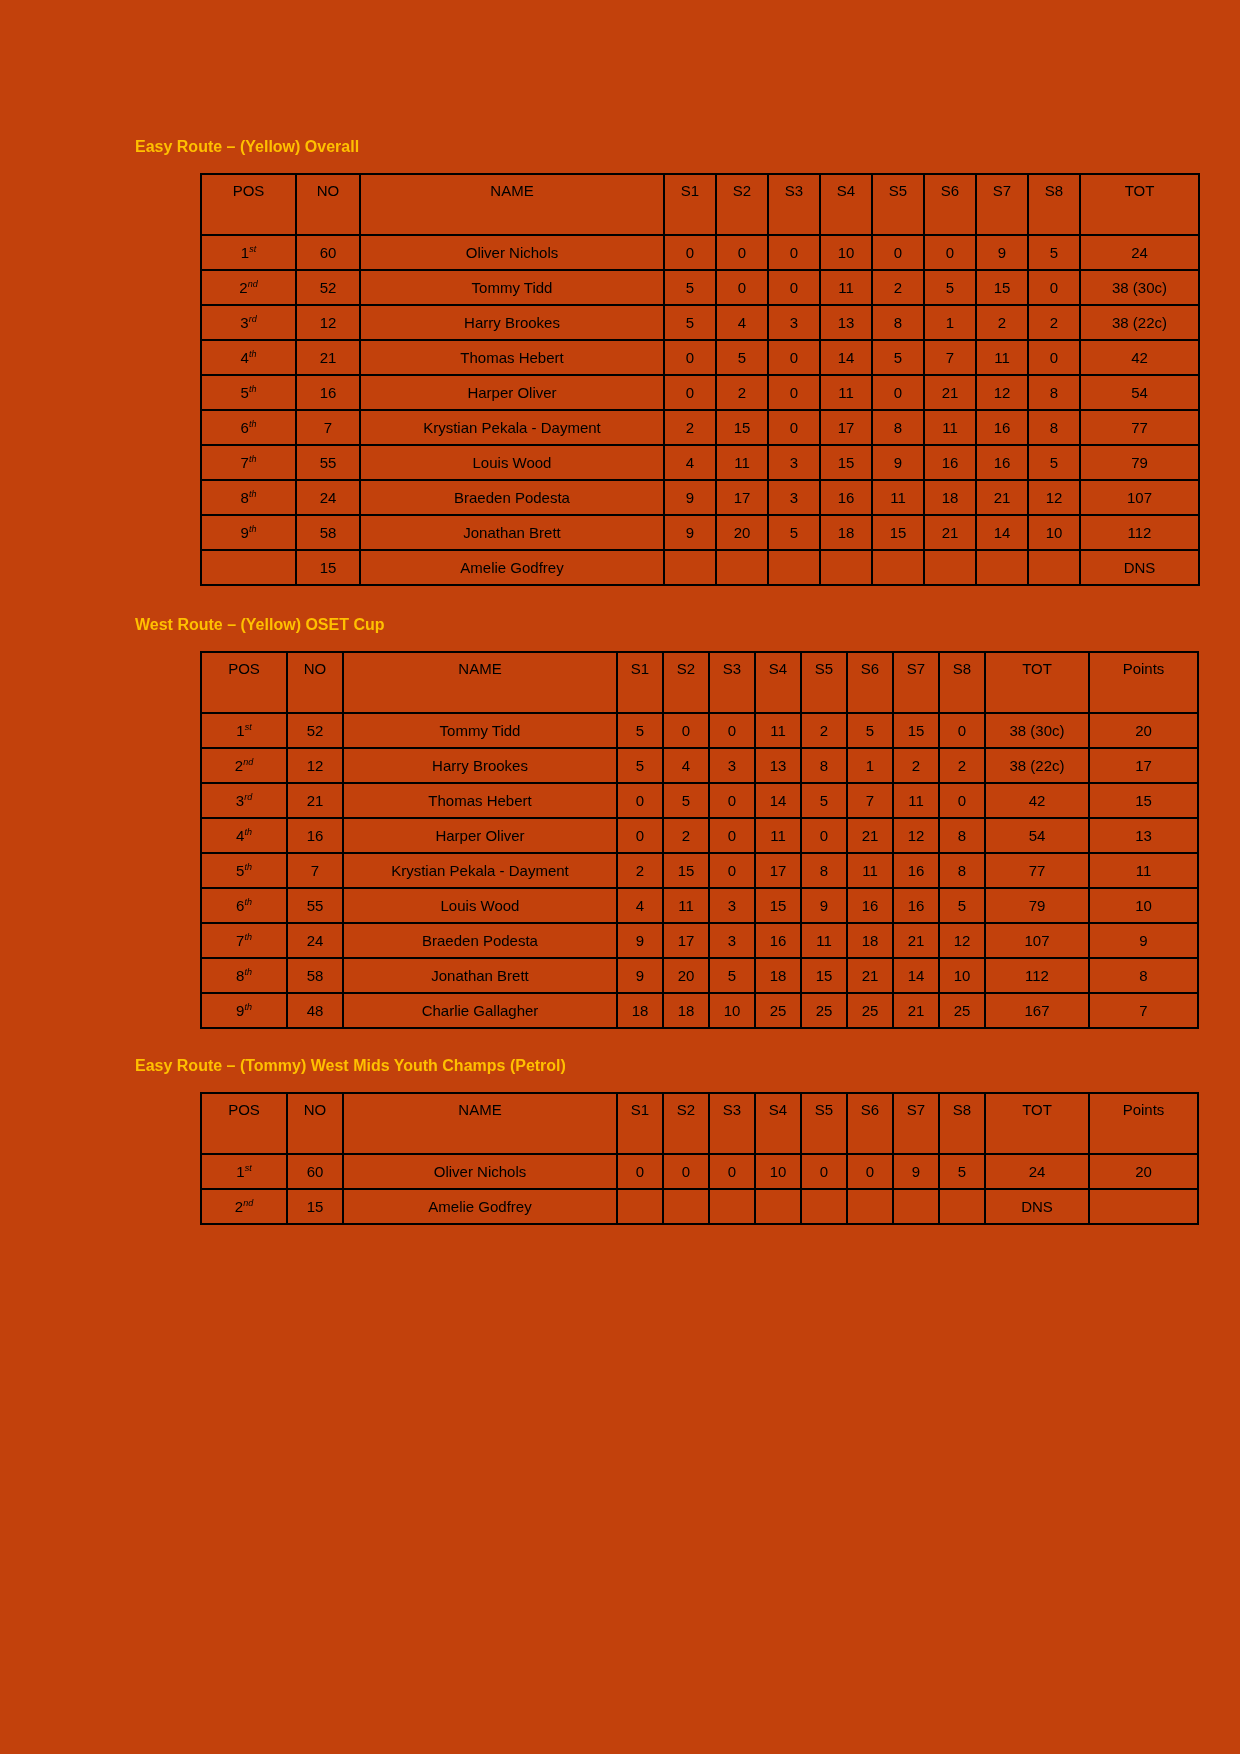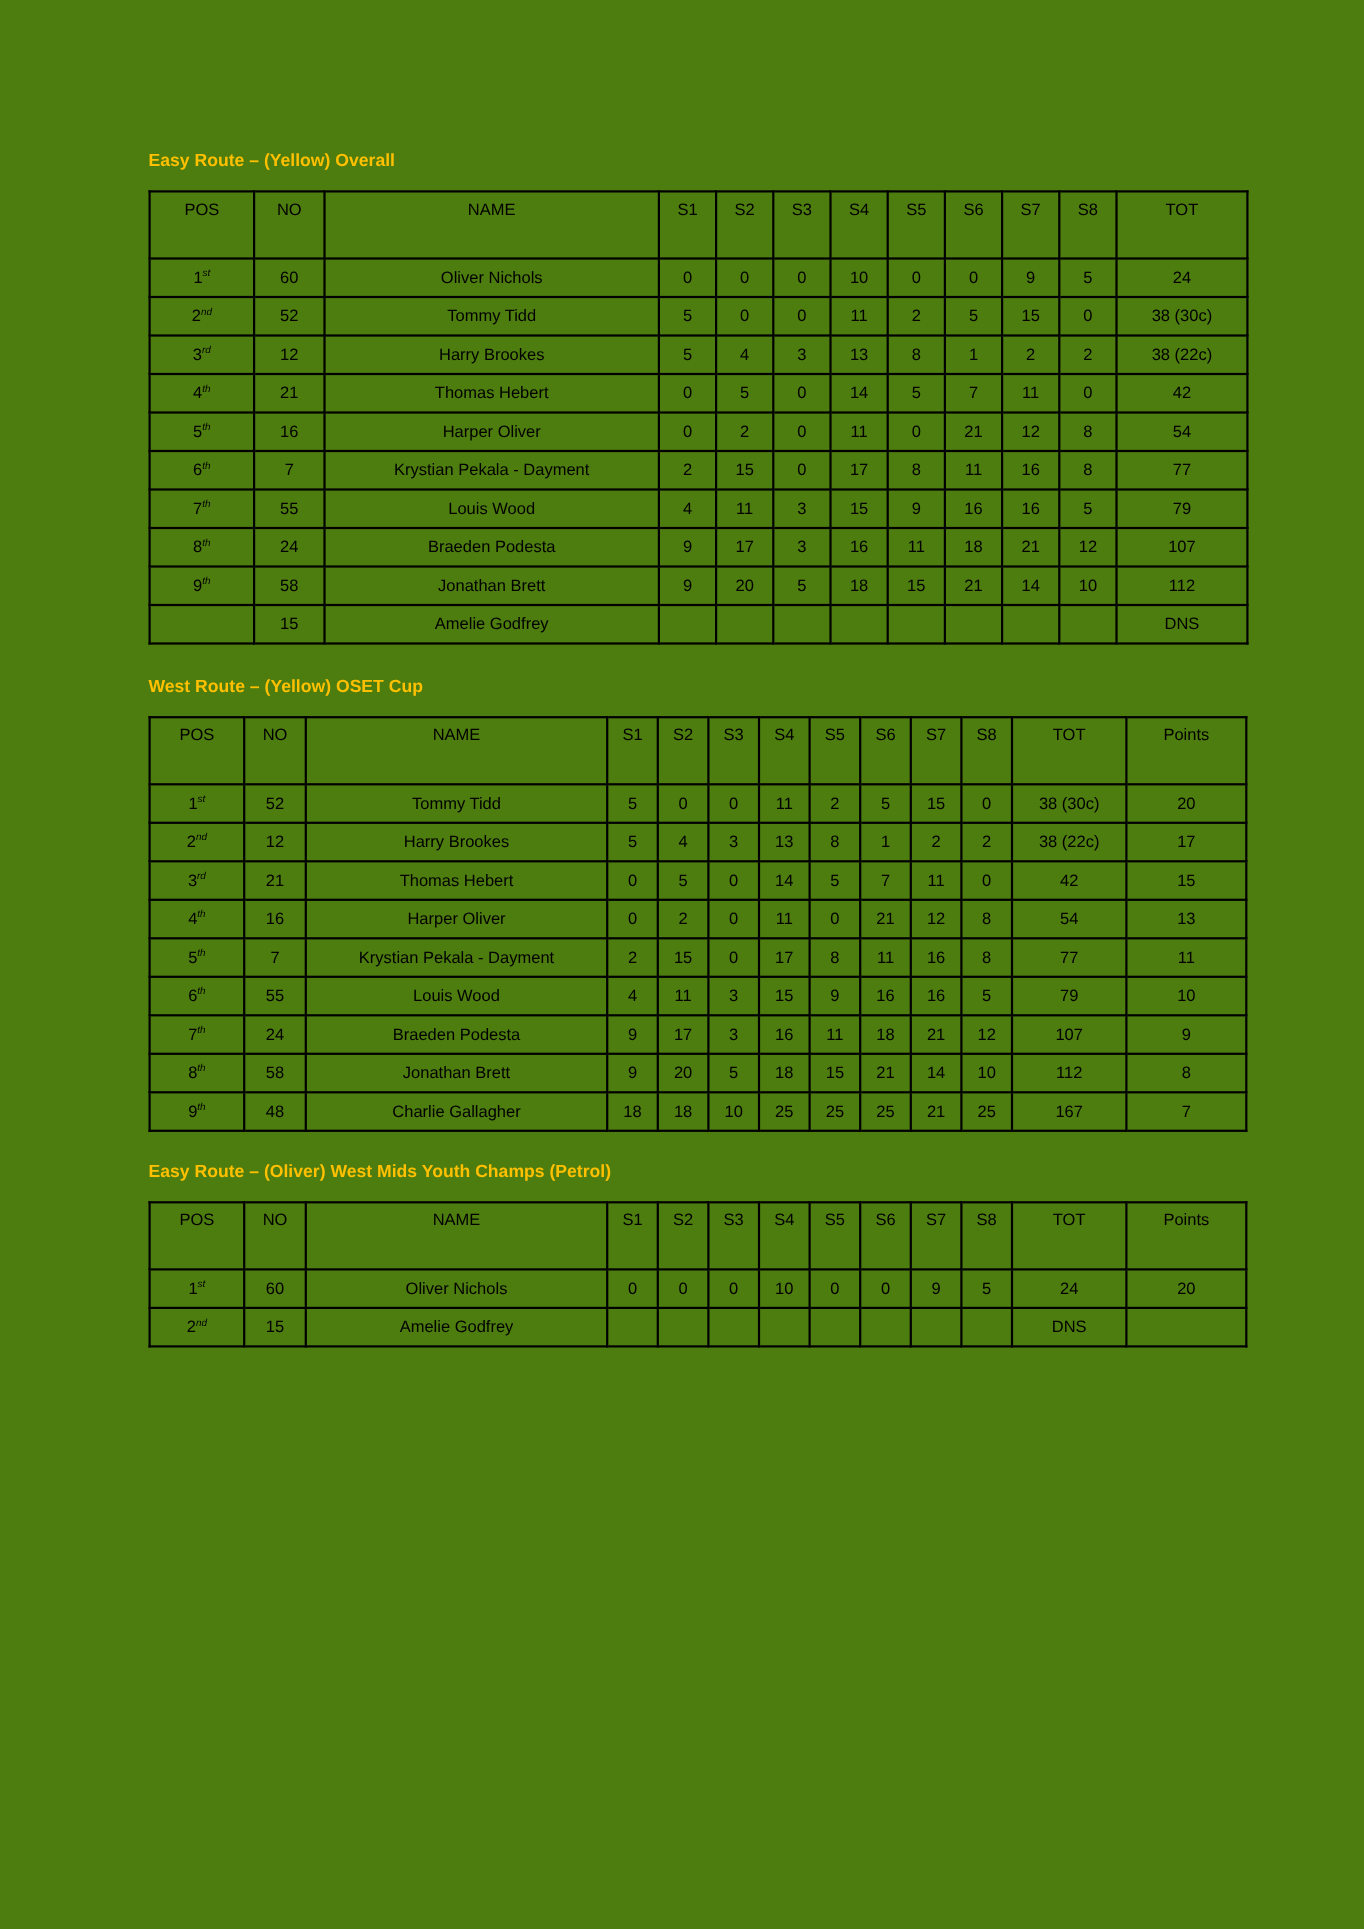--- a/index.html
+++ b/index.html
@@ -4,40 +4,41 @@
 <style>
   html, body { margin: 0; padding: 0; background: #ffffff; }
   body {
     width: 1240px; height: 1754px;
     font-family: "Liberation Sans", sans-serif;
     color: #000000;
   }
   .page {
     position: relative;
     width: 1240px; height: 1754px;
-    background: #4d7c0f;
+    background: #c2410c;
     overflow: hidden;
   }
   .content { padding: 137px 0 0 135px; }
 
   .section { margin: 0; }
   .section + .section.gap-2 { margin-top: 29px; }
   .section + .section.gap-3 { margin-top: 27px; }
 
   h2.section-title {
     margin: 0;
     font-size: 16px;
     line-height: 19px;
     font-weight: 700;
     color: #FFC000;
   }
 
   table.results {
     border-collapse: collapse;
     table-layout: fixed;
+    margin-left: 65px;
     margin-top: 17px;
   }
   table.results th,
   table.results td {
     border: 2px solid #000000;
     text-align: center;
     font-size: 15px;
     font-weight: 400;
     white-space: nowrap;
     overflow: hidden;
@@ -411,21 +412,21 @@
               <td>21</td>
               <td>25</td>
               <td>167</td>
               <td>7</td>
             </tr>
           </tbody>
         </table>
     </div>
 
     <div class="section gap-3">
-      <h2 class="section-title">Easy Route – (Oliver) West Mids Youth Champs (Petrol)</h2>
+      <h2 class="section-title">Easy Route – (Tommy) West Mids Youth Champs (Petrol)</h2>
       <table class="results">
           <colgroup>
             <col style="width: 86px;">
             <col style="width: 56px;">
             <col style="width: 274px;">
             <col style="width: 46px;">
             <col style="width: 46px;">
             <col style="width: 46px;">
             <col style="width: 46px;">
             <col style="width: 46px;">

